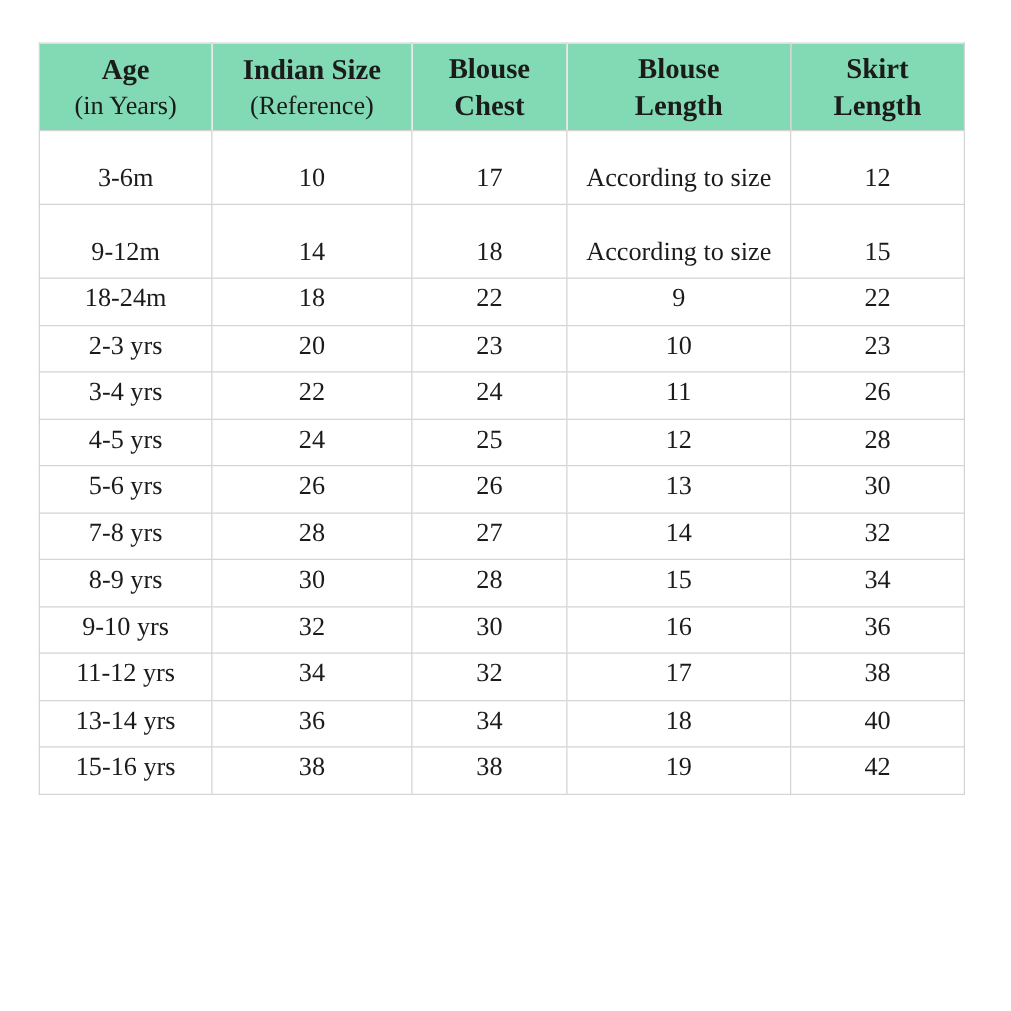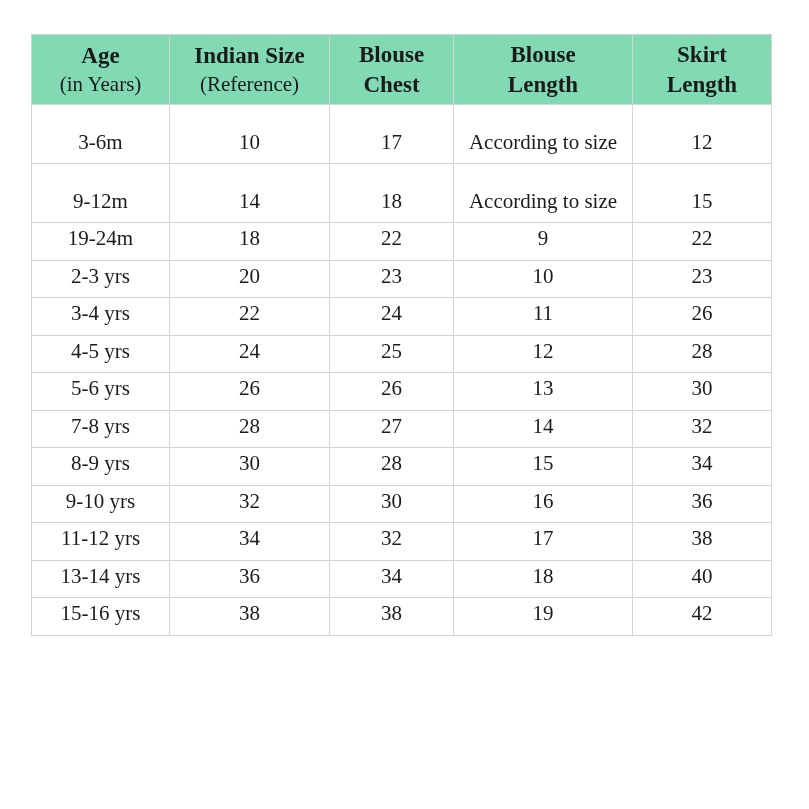--- a/index.html
+++ b/index.html
@@ -97,21 +97,21 @@
         <td><span class="cellText">12</span></td>
       </tr>
       <tr class="tall">
         <td><span class="cellText">9-12m</span></td>
         <td><span class="cellText">14</span></td>
         <td><span class="cellText">18</span></td>
         <td><span class="cellText">According to size</span></td>
         <td><span class="cellText">15</span></td>
       </tr>
       <tr class="short">
-        <td><span class="cellText">19-24m</span></td>
+        <td><span class="cellText">18-24m</span></td>
         <td><span class="cellText">18</span></td>
         <td><span class="cellText">22</span></td>
         <td><span class="cellText">9</span></td>
         <td><span class="cellText">22</span></td>
       </tr>
       <tr class="short">
         <td><span class="cellText">2-3 yrs</span></td>
         <td><span class="cellText">20</span></td>
         <td><span class="cellText">23</span></td>
         <td><span class="cellText">10</span></td>

